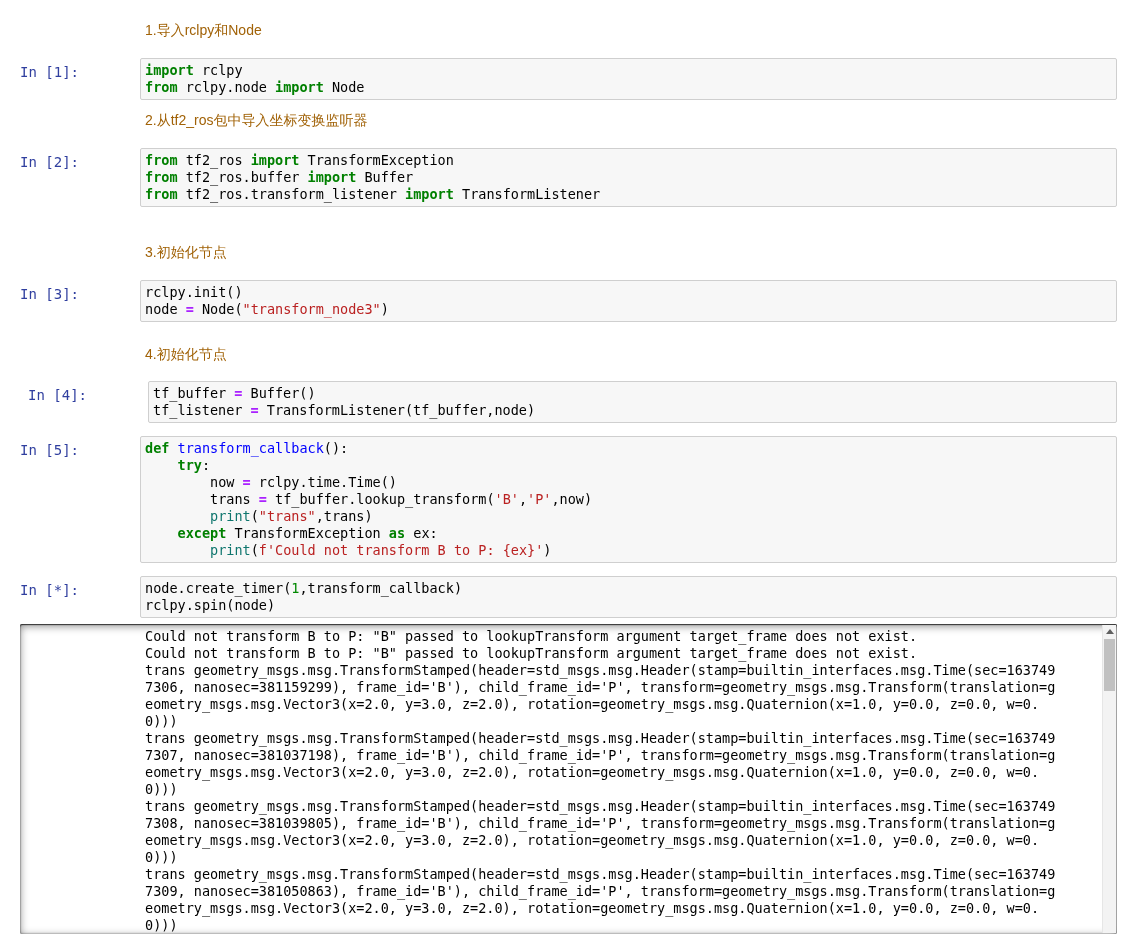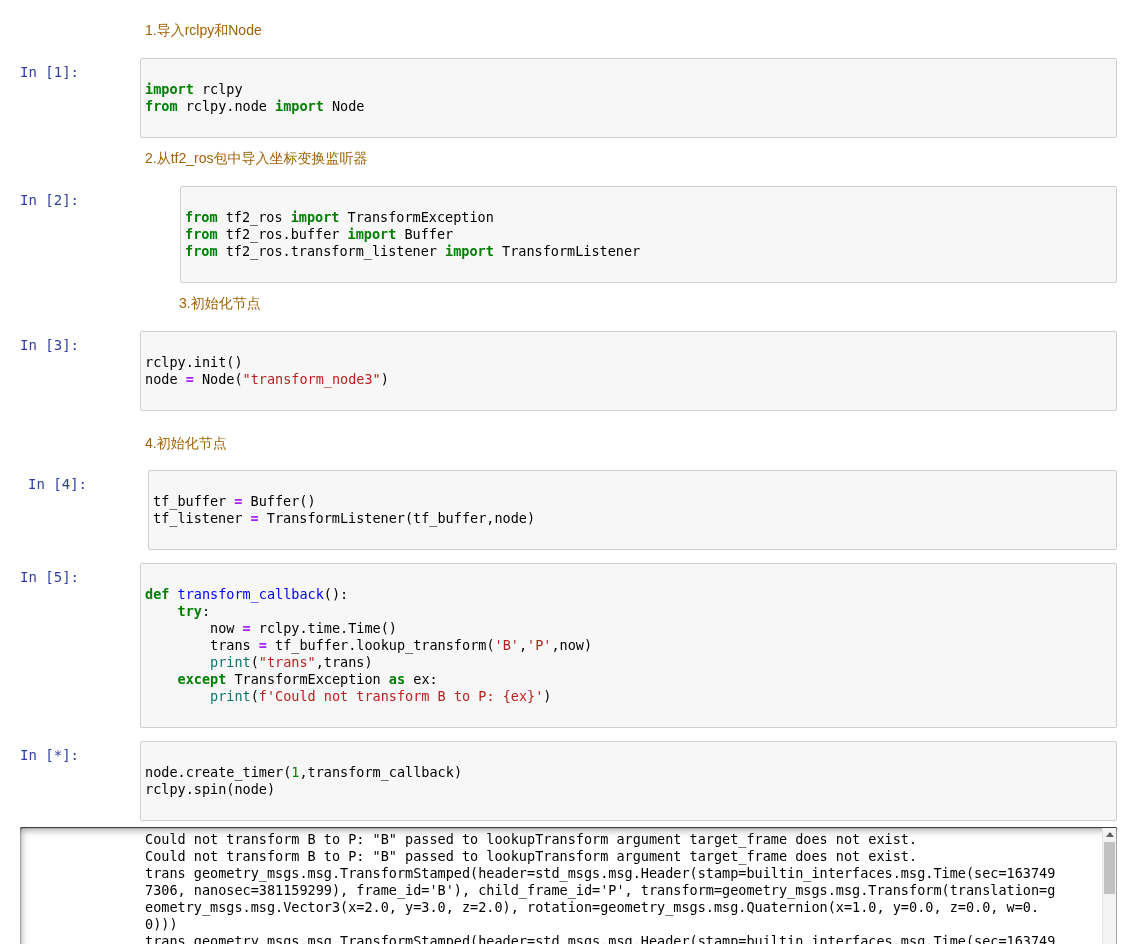--- a/index.html
+++ b/index.html
@@ -3,41 +3,41 @@
 <meta charset="utf-8">
 <style>
   html,body{margin:0;padding:0;background:#fff;width:1138px;height:944px;overflow:hidden;}
   body{font-family:"Liberation Sans", sans-serif;}
   #notebook{width:1138px;}
   .row{display:flex;align-items:flex-start;}
   
   #cells > div:nth-child(1){margin-top:22px;}
   #cells > div:nth-child(2){margin-top:19px;}
   #cells > div:nth-child(3){margin-top:12px;}
-  #cells > div:nth-child(4){margin-top:19px;gap:40px;}
-  #cells > div:nth-child(5){margin-top:12px;padding-left:34px;}
+  #cells > div:nth-child(4){margin-top:19px;}
+  #cells > div:nth-child(5){margin-top:37px;}
   #cells > div:nth-child(6){margin-top:19px;}
   #cells > div:nth-child(7){margin-top:24px;}
   #cells > div:nth-child(8){margin-top:18px;margin-left:8px;}
   #cells > div:nth-child(9){margin-top:13px;}
   #cells > div:nth-child(10){margin-top:13px;}
   .prompt{
     width:120px;min-width:120px;box-sizing:border-box;
     padding:6px 5px 0 0;text-align:left;
     font-family:"DejaVu Sans Mono", monospace;
     font-size:14px;line-height:17px;color:#303F9F;
     margin-left:20px;
   }
   .md-text{
     padding:0 0 0 5px;font-size:14px;line-height:17px;color:#a16207;
   }
   .input-area{
     flex:1;margin-right:21px;
     background:#f7f7f7;border:1px solid #cfcfcf;border-radius:2px;
-    padding:22px 4px;
+    padding:3px 4px;
   }
   pre.code{
     margin:0;font-family:"DejaVu Sans Mono", monospace;
     font-size:13.5px;line-height:17px;color:#000;white-space:pre;
   }
   .t-kw{color:#008000;font-weight:bold;}
   .t-nm{color:#0000FF;}
   .t-bi{color:#0f766e;}
   .t-st{color:#BA2121;}
   .t-nb{color:#008800;}

